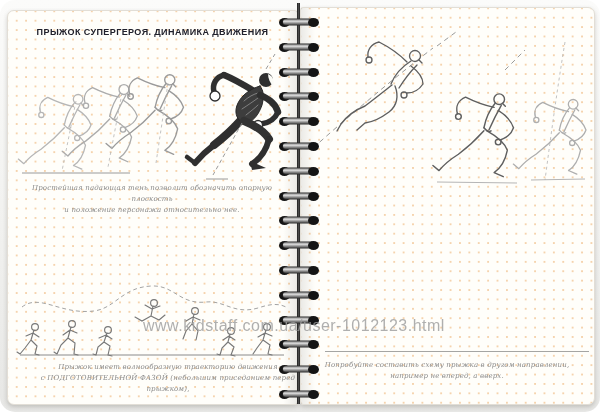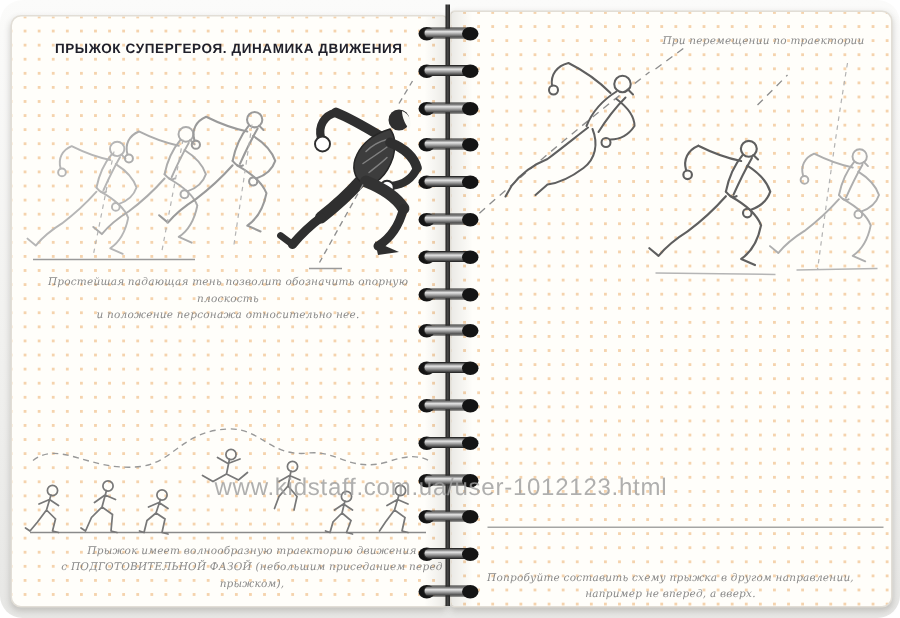--- a/index.html
+++ b/index.html
@@ -14,21 +14,21 @@
         background:linear-gradient(90deg,rgba(0,0,0,0),rgba(0,0,0,.08));}
   .page-right::before{content:"";position:absolute;left:0;top:0;bottom:0;width:14px;
         background:linear-gradient(270deg,rgba(0,0,0,0),rgba(0,0,0,.08));}
   .title{position:absolute;top:16px;left:0;width:100%;text-align:center;
         font-size:9px;font-weight:bold;letter-spacing:.4px;color:#20202b;}
   .hand{font-family:"DejaVu Serif",serif;font-style:italic;color:#8a8a8a;
         font-size:7px;line-height:1.55;text-align:center;letter-spacing:.15px;}
   .cap-shadow{position:absolute;top:172px;left:6px;width:276px;}
   .cap-phases{position:absolute;top:351px;left:20px;width:280px;}
   .cap-tilt{position:absolute;top:14px;left:128px;width:160px;}
-  .cap-task{position:absolute;top:372px;left:8px;width:276px;}
+  .cap-task{position:absolute;top:352px;left:8px;width:276px;}
   .illus{position:absolute;}
   .divider{position:absolute;top:343px;left:24px;right:5px;height:1px;background:#a5a5a3;}
   .spine-line{position:absolute;left:297px;top:3px;width:3px;height:401px;
         background:linear-gradient(90deg,#1c1c1c,#4a4a4a,#222);z-index:5;}
   .ring{position:absolute;left:279px;width:40px;height:10px;z-index:6;}
   .ring::before,.ring::after{content:"";position:absolute;top:1px;width:11px;height:9px;border-radius:50%;background:#141414;}
   .ring::before{left:0;}
   .ring::after{right:0;}
   .ring .wire{position:absolute;left:4px;right:4px;top:2px;height:6px;border-radius:3px;
         background:linear-gradient(180deg,#4c4c4c,#e4e4e4 35%,#9a9a9a 65%,#3c3c3c);
@@ -142,21 +142,20 @@
     </svg>
 
     <div class="hand cap-phases">
       <div>Прыжок имеет волнообразную траекторию движения</div>
       <div>с ПОДГОТОВИТЕЛЬНОЙ ФАЗОЙ (небольшим приседанием перед прыжком),</div>
     </div>
   </div>
 
   <div class="page page-right">
     <div class="hand cap-tilt">
-      <div>При перемещении по траектории</div>
     </div>
 
     <svg class="illus" style="top:22px;left:8px;" width="282" height="168" viewBox="0 0 282 168">
 
       <g stroke="#8d8d8d" stroke-width="0.9" stroke-dasharray="5,4" fill="none">
         <path d="M4,118 C40,86 80,52 124,18"></path>
         <path d="M128,16 L147,2"></path>
         <path d="M196,40 L216,20"></path>
       </g>
       <path d="M256,12 C248,60 242,105 236,150" stroke="#b3b3b3" stroke-width="0.8" stroke-dasharray="3,3" fill="none"></path>

